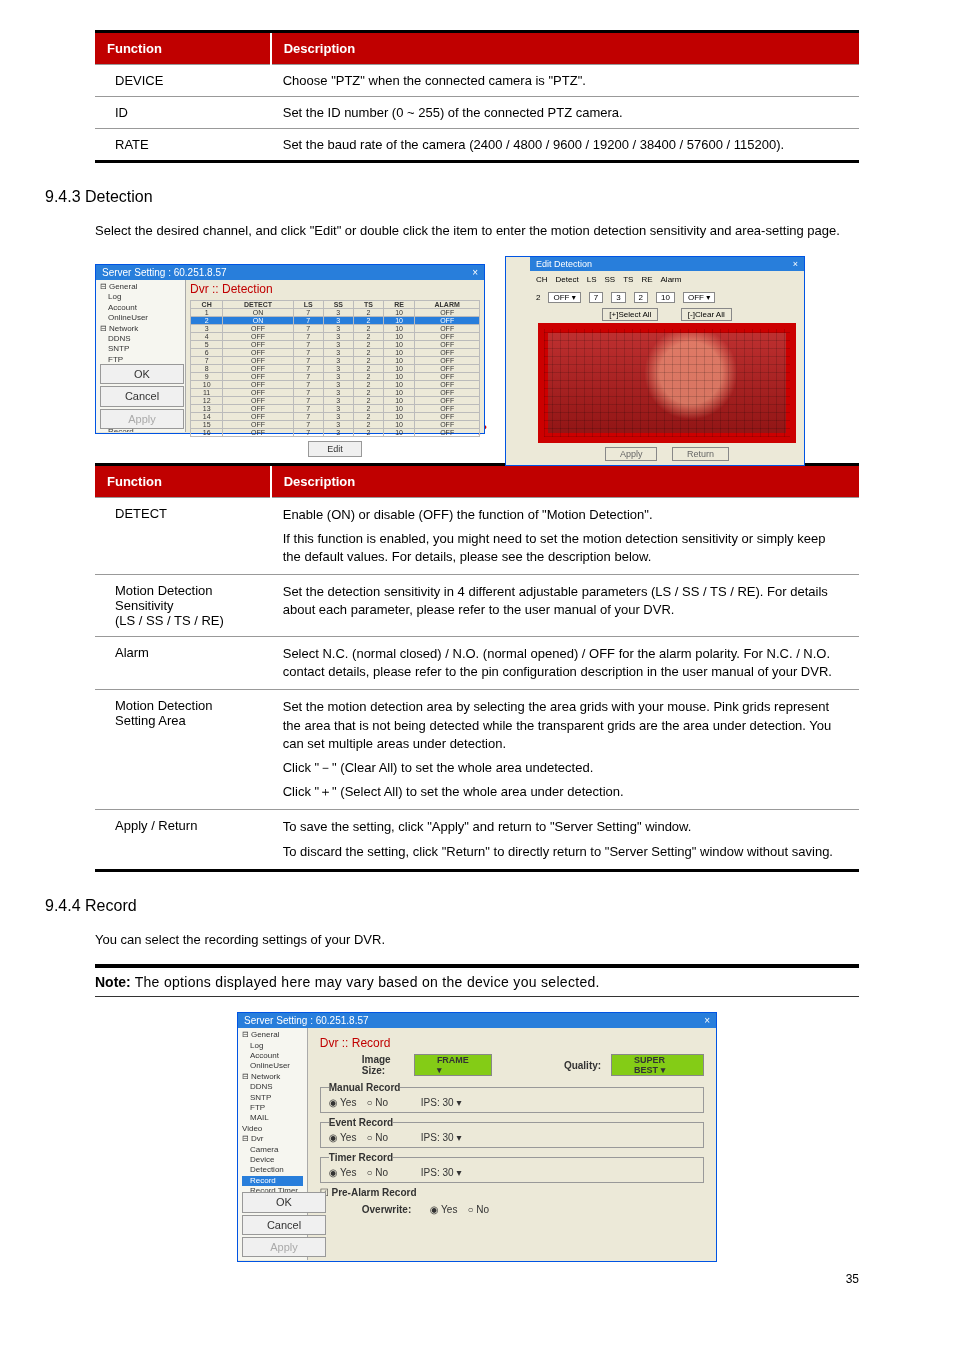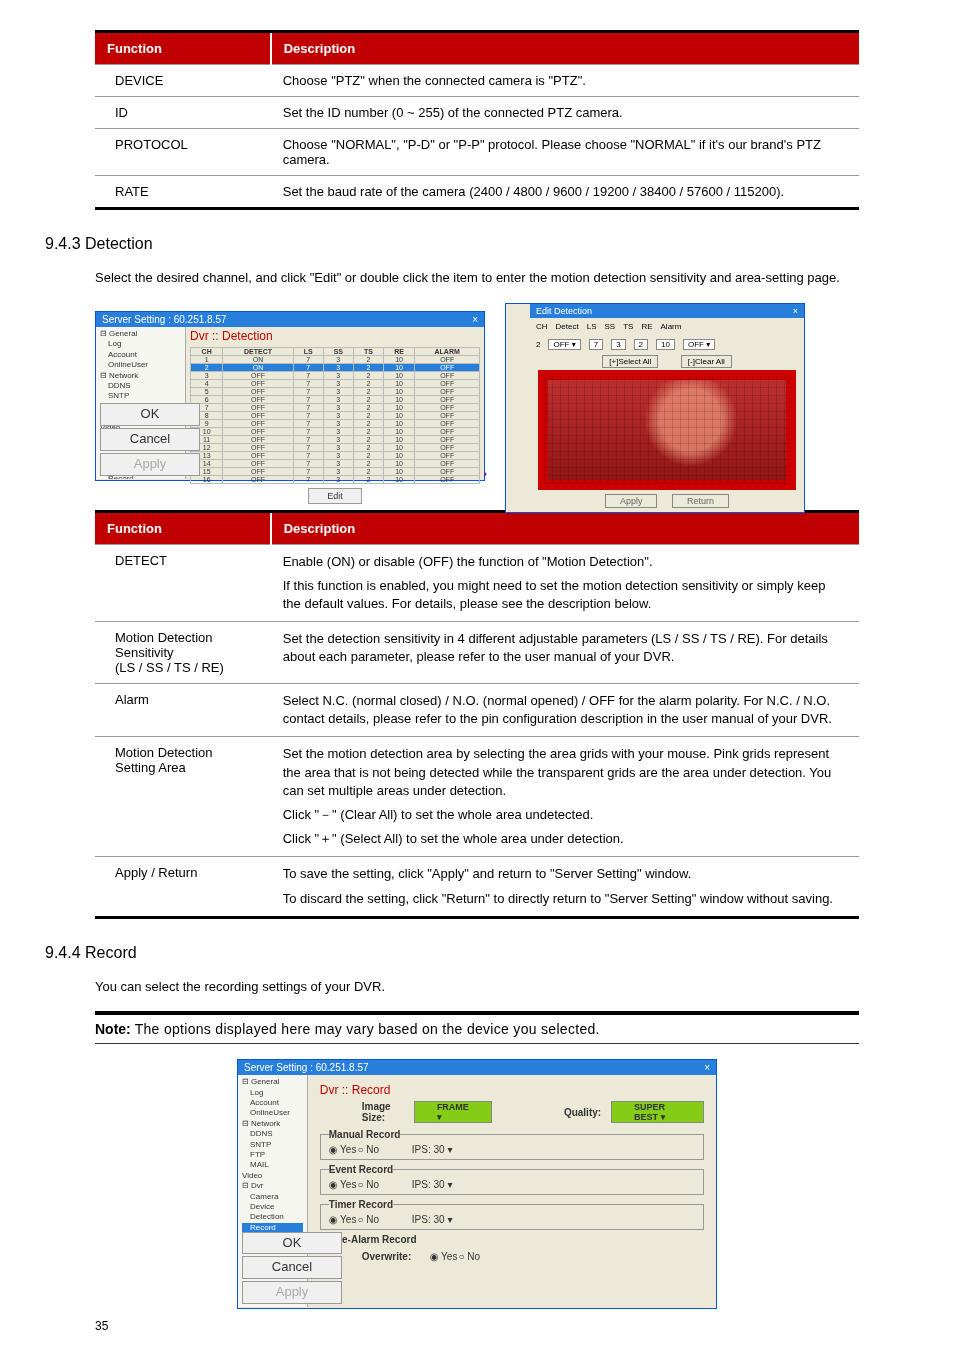--- a/index.html
+++ b/index.html
@@ -78,22 +78,22 @@
       border-right: 1px solid #aaa;
       padding: 2px 4px;
       font-size: 8px;
       line-height: 1.3;
       overflow: hidden;
     }
     .tree-pane .selected { background: #287edb; color: #fff; padding: 0 2px; }
     .tree-bottom {
       position: absolute;
       bottom: 4px; left: 4px;
-      width: 100px;
-      font-size: 13px;
+      width: 84px;
+      font-size: 11px;
     }
     .tree-btn {
       display: block;
       background: #f0f0f0;
       border: 1px solid #999;
       text-align: center;
       padding: 2px 0;
       margin-top: 2px;
     }
     .tree-btn.disabled { color: #aaa; }
@@ -171,48 +171,44 @@
     }
     .row3 { display: flex; align-items: center; gap: 10px; margin-bottom: 6px; }
     .row3 .lbl { width: 100px; font-weight: bold; padding-left: 42px; }
     .row3 .sel { border: 1px solid #888; background: #84cc16; padding: 0 22px; font-size: 9px; font-weight: bold; }
     fieldset.fs {
       border: 1px solid #999;
       margin: 4px 0;
       padding: 4px 8px;
     }
     fieldset.fs legend { font-weight: bold; font-size: 10px; }
-    .yn { display: inline-flex; gap: 1px; }
+    .yn { display: inline-flex; gap: 10px; }
     .yn span::before { content: "○ "; }
     .yn span.on::before { content: "◉ "; }
     .chk::before { content: "☑ "; }
-    .page-num { text-align: left; margin-top: 10px; font-size: 12px; }
+    .page-num { text-align: right; margin-top: 10px; font-size: 12px; }
   </style>
 </head>
 <body>
 
 <table class="func-table">
   <thead>
     <tr>
       <th>Function</th>
       <th>Description</th>
     </tr>
   </thead>
   <tbody id="t1body">
       <tr>
         <td class="col-func">DEVICE</td>
                   <td class="col-desc">Choose "PTZ" when the connected camera is "PTZ".</td>
       </tr>
       <tr>
         <td class="col-func">ID</td>
                   <td class="col-desc">Set the ID number (0 ~ 255) of the connected PTZ camera.</td>
-      </tr>
-      <tr>
-        <td class="col-func">PROTOCOL</td>
-                  <td class="col-desc">Choose "NORMAL", "P-D" or "P-P" protocol. Please choose "NORMAL" if it's our brand's PTZ camera.</td>
       </tr>
       <tr>
         <td class="col-func">RATE</td>
                   <td class="col-desc">Set the baud rate of the camera (2400 / 4800 / 9600 / 19200 / 38400 / 57600 / 115200).</td>
       </tr>
     </tbody>
 </table>
 
 <h2 class="section">9.4.3 Detection</h2>
 <p class="body">Select the desired channel, and click "Edit" or double click the item to enter the motion detection sensitivity and area-setting page.</p>

